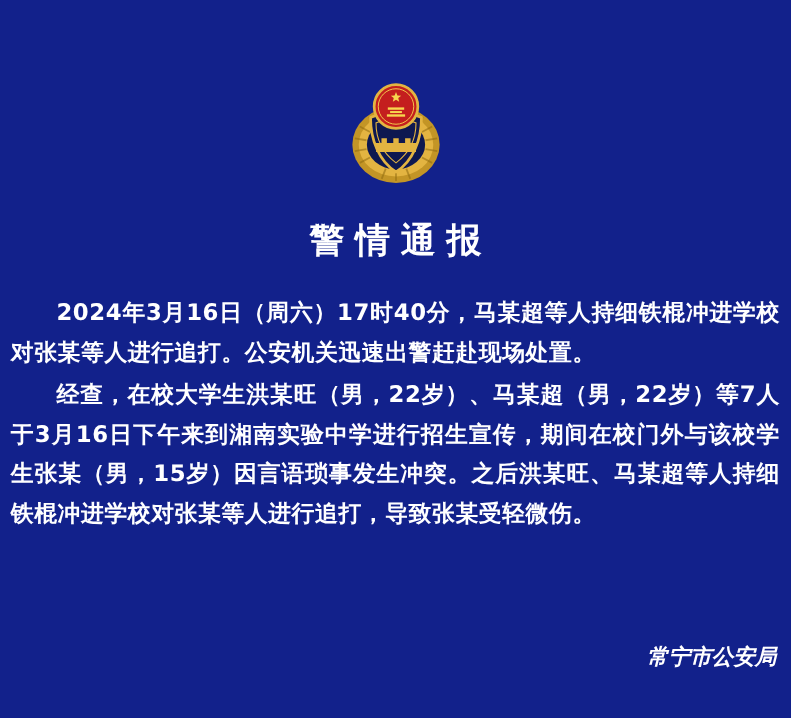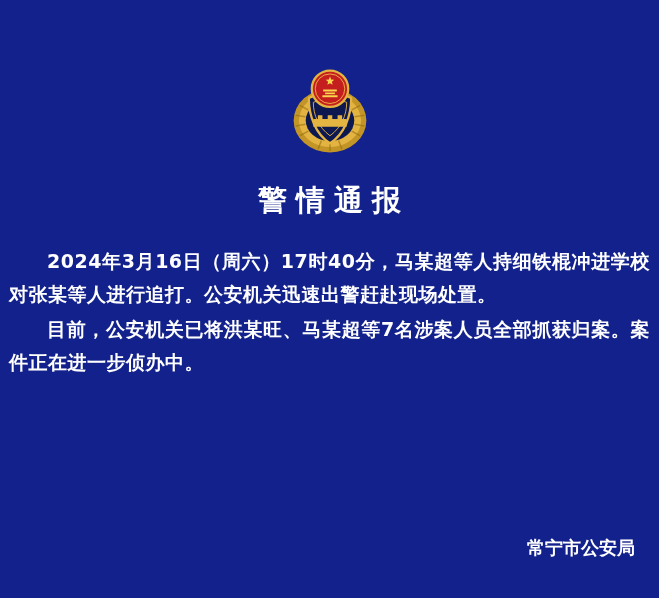--- a/index.html
+++ b/index.html
@@ -45,25 +45,26 @@
     text-align:justify;
     letter-spacing:0.5px;
   }
   .content p{
     margin:0;
     text-indent:2em;
   }
   .content p + p{margin-top:2px;}
   .sig-block{
     position:absolute;
-    right:24px;
+    right:12px;
     top:500px;
     text-align:left;
     font-size:18px;
     line-height:24px;
+    font-style:italic;
   }
   .sig-date{margin-top:13px;}
 </style>
 </head>
 <body>
 
 <div class="page">
 
   <div class="badge-wrap">
     <svg width="76" height="94" viewBox="0 0 100 124" xmlns="http://www.w3.org/2000/svg" aria-hidden="true">
@@ -99,20 +100,20 @@
       <rect x="41" y="31" width="18" height="2.6" fill="var(--gold-bright)"></rect>
       <rect x="43.5" y="35" width="13" height="2.2" fill="var(--gold-bright)"></rect>
       <rect x="40" y="38.6" width="20" height="2.6" fill="var(--gold-bright)"></rect>
     </svg>
   </div>
 
   <h1 class="title">警情通报</h1>
 
   <div class="content">
     <p>2024年3月16日（周六）17时40分，马某超等人持细铁棍冲进学校对张某等人进行追打。公安机关迅速出警赶赴现场处置。</p>
-    <p>目前，公安机关已将洪某旺、马某超等7名涉案人员全部抓获归案。案件正在进一步侦办中。</p>
+    <p>经查，在校大学生洪某旺（男，22岁）、马某超（男，22岁）等7人于3月16日下午来到湘南实验中学进行招生宣传，期间在校门外与该校学生张某（男，15岁）因言语琐事发生冲突。之后洪某旺、马某超等人持细铁棍冲进学校对张某等人进行追打，导致张某受轻微伤。</p>
   </div>
 
   <div class="sig-block">
     <div class="sig-issuer">常宁市公安局</div>
   </div>
 
 </div>
 
 </body></html>

